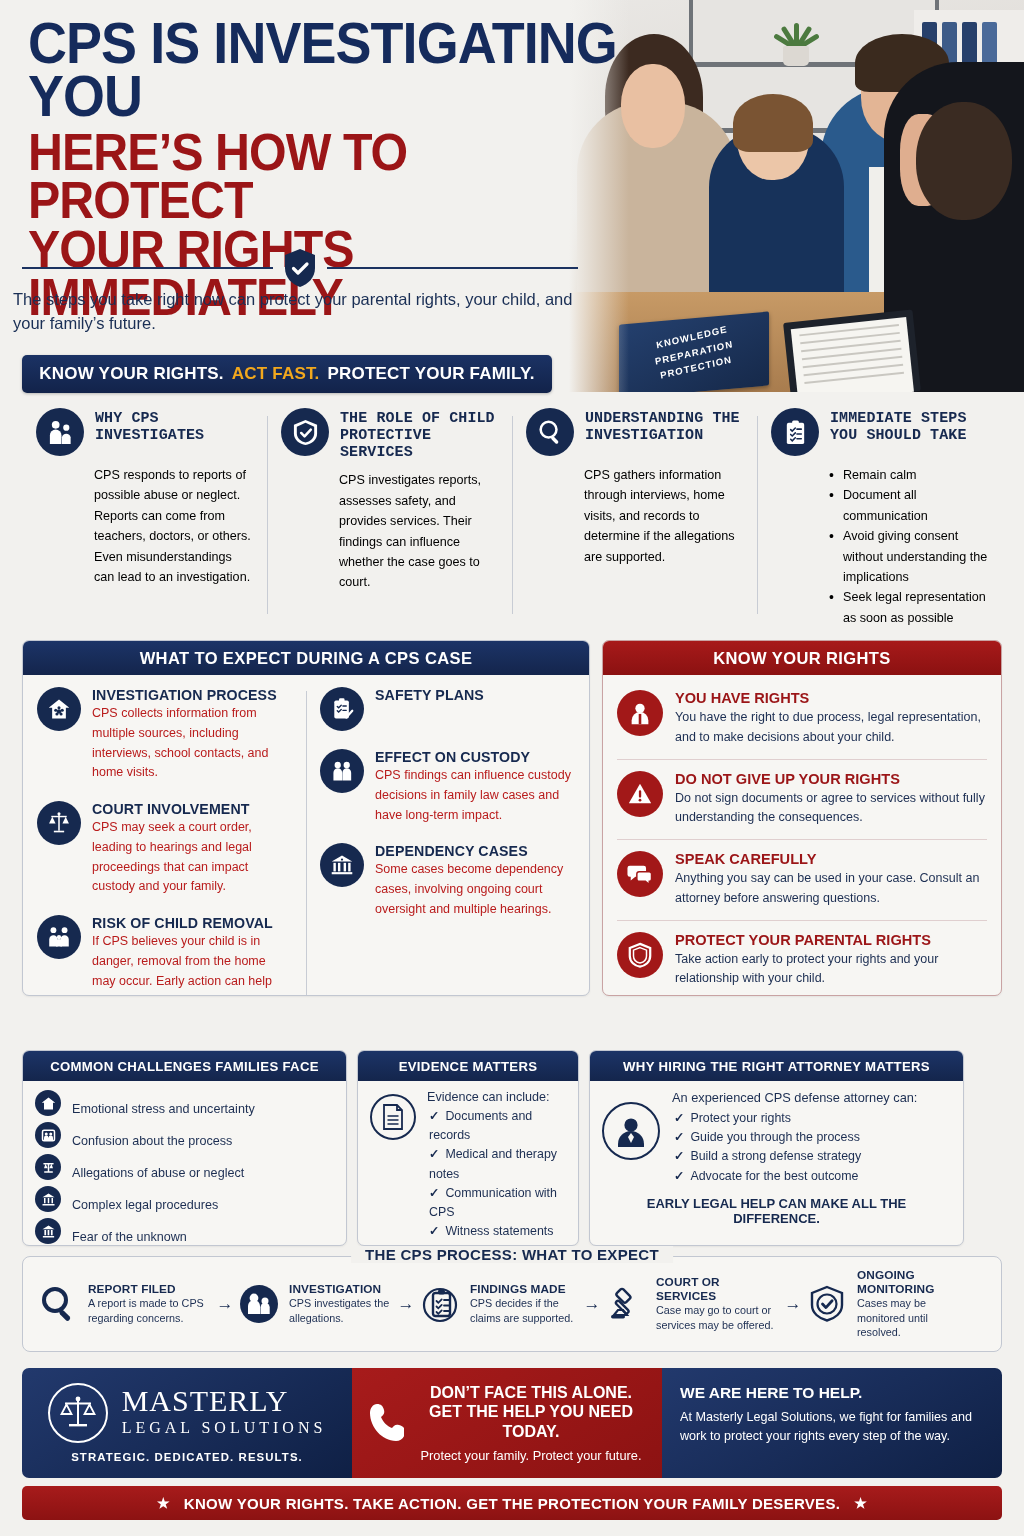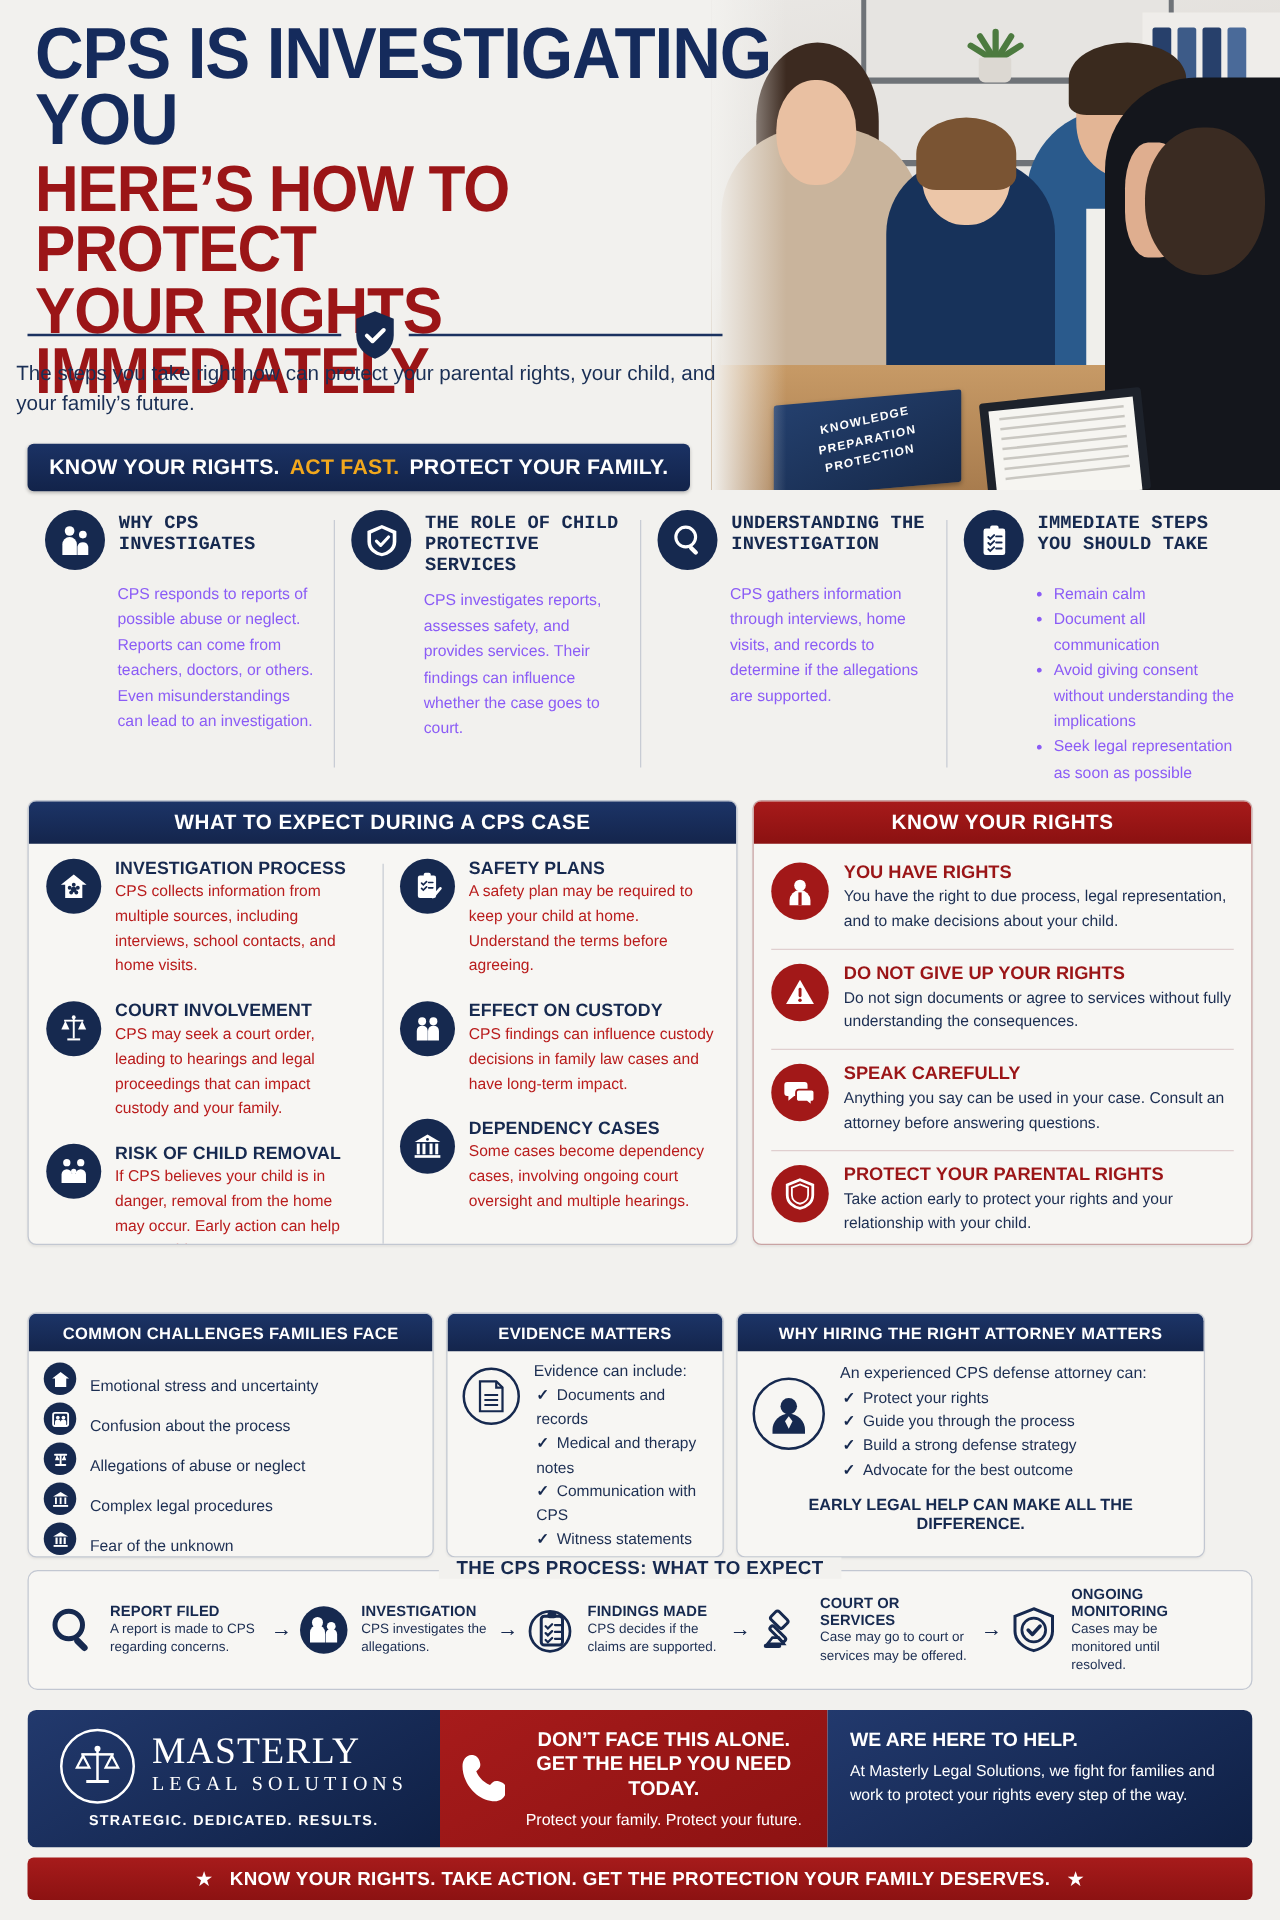--- a/index.html
+++ b/index.html
@@ -85,21 +85,21 @@
 
   
   .strip{ position:absolute; top:408px; left:22px; width:980px; height:220px; display:flex; }
   .strip-col{ flex:1; padding:0 14px; position:relative;}
   .strip-col + .strip-col:before{content:"";position:absolute;left:0;top:8px;bottom:14px;width:1px;background:#c8ccd4;}
   .strip-head{ display:flex; align-items:flex-start; gap:11px;font-family:Liberation Mono, monospace; }
   .circ{ width:48px; height:48px; border-radius:50%; background:#16294f; flex:0 0 48px;
          display:flex;align-items:center;justify-content:center;}
   .circ svg{ width:27px;height:27px; fill:#fff; }
   .strip-title{ font-size:15px; font-weight:800; color:#16294f; line-height:1.12; letter-spacing:.1px; padding-top:3px;}
-  .strip-body{ font-size:12.6px; line-height:1.62; color:#8b5cf6; margin-top:9px; padding-left:58px;}
+  .strip-body{ font-size:12.6px; line-height:1.62; color:#000000; margin-top:9px; padding-left:58px;}
   .strip-body ul{ list-style:none; }
   .strip-body li{ position:relative; padding-left:14px; }
   .strip-body li:before{ content:"•"; position:absolute; left:0; top:-1px; font-size:14px;}
 
   
   .panels{ position:absolute; top:640px; left:22px; width:980px; height:356px; display:flex; gap:12px;}
   .panel{ border:1px solid #c2c7d1; border-radius:7px; background:#f7f6f3; overflow:hidden;
           box-shadow:0 1px 2px rgba(0,0,0,.06); }
   .panel.left{ width:568px; }
   .panel.right{ width:400px; border-color:#c9a3a3;}
@@ -416,21 +416,20 @@
               <svg viewBox="0 0 28 28">
                   <rect x="5" y="4" width="17" height="21" rx="2" fill="#fff"></rect>
                   <rect x="10.5" y="1.5" width="6.5" height="5" rx="1.6" fill="#fff"></rect>
                   <path d="M8.5 11 l1.6 1.6 l3 -3 M8.5 16 l1.6 1.6 l3 -3" stroke="#16294f" stroke-width="1.6" fill="none" stroke-linecap="round"></path>
                   <path d="M15 10.5 h4 M15 15.5 h4" stroke="#16294f" stroke-width="1.5" stroke-linecap="round"></path>
                   <path d="M16 21 l3 3 l7 -8" stroke="#fff" stroke-width="2.6" fill="none" stroke-linecap="round" stroke-linejoin="round"></path>
                 </svg>
             </div>
             <div>
               <h3>SAFETY PLANS</h3>
-              <p>A safety plan may be required to keep your child at home. Understand the terms before agreeing.</p>
             </div>
           </div>
 
           <div class="item">
             <div class="circ">
               <svg viewBox="0 0 28 28">
                   <circle cx="9" cy="7" r="3.7"></circle>
                   <path d="M4 25 v-9 a5.1 5.1 0 0 1 10.2 0 v9 z"></path>
                   <circle cx="19.5" cy="7" r="3.7"></circle>
                   <path d="M14.5 25 v-9 a5.1 5.1 0 0 1 10.2 0 v9 z"></path>

